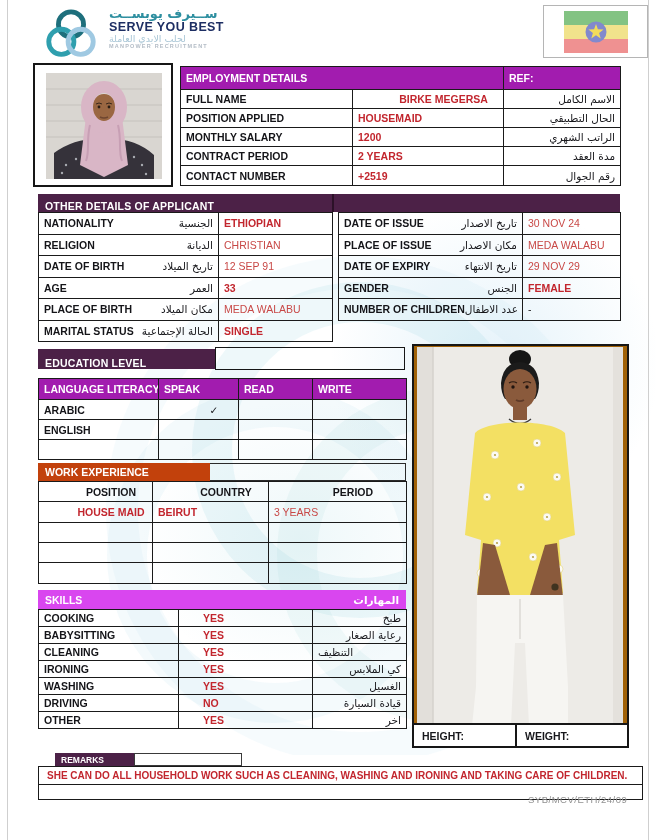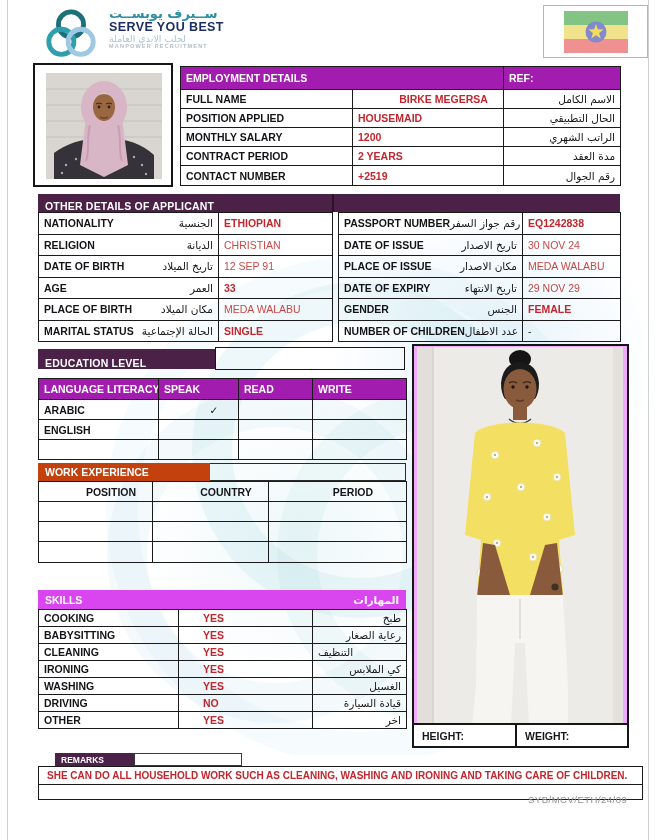--- a/index.html
+++ b/index.html
@@ -25,21 +25,21 @@
   .logo-text{display:flex;flex-direction:column;line-height:1.05;}
   .logo-ar{color:#2e8fa0;font-size:13px;font-weight:bold;direction:rtl;text-align:left;font-family:"DejaVu Sans",sans-serif;}
   .logo-en{color:#1d2e63;font-size:12.5px;font-weight:bold;letter-spacing:.4px;}
   .logo-tag-ar{color:#a9c6d6;font-size:9.5px;direction:rtl;text-align:left;font-family:"DejaVu Sans",sans-serif;}
   .logo-tag-en{color:#b3bcc6;font-size:5.5px;letter-spacing:1.2px;font-weight:bold;}
   .flag-box{position:absolute;left:543px;top:5px;width:105px;height:53px;border:1px solid #b5b5b5;
             display:flex;align-items:center;justify-content:center;background:#fff;box-sizing:border-box;}
   
   .portrait-box{position:absolute;left:33px;top:63px;width:140px;height:124px;border:2px solid #161616;background:#fff;box-sizing:border-box;}
   
-  .photo-panel{position:absolute;left:412px;top:344px;width:217px;height:404px;border:2px solid #161616;background:#f0abfc;box-sizing:border-box;}
+  .photo-panel{position:absolute;left:412px;top:344px;width:217px;height:404px;border:2px solid #161616;background:#a16207;box-sizing:border-box;}
   .hw-row{position:absolute;left:0;right:0;bottom:0;height:21px;border-top:2px solid #161616;display:flex;background:#fff;}
   .hw-cell{display:flex;align-items:center;padding-left:8px;font-weight:bold;font-size:10.5px;box-sizing:border-box;}
   .hw-c1{width:103px;border-right:2px solid #161616;}
   .edu-box{position:absolute;left:215px;top:347px;width:190px;height:23px;border:1.6px solid #161616;box-sizing:border-box;font-size:10.5px;padding:2px 5px;}
   .we-header{position:absolute;left:38px;top:463px;width:368px;height:18px;display:flex;box-sizing:border-box;}
   .we-h-p{width:172px;background:#c2410c;color:#fff;font-weight:bold;font-size:10.5px;display:flex;align-items:center;padding-left:7px;box-sizing:border-box;}
   .we-h-w{flex:1;border:1.2px solid #2a2a2a;border-left:none;box-sizing:border-box;}
   .skills-hdr{position:absolute;left:38px;top:590px;width:368px;height:19px;background:#d946ef;color:#fff;
               display:flex;justify-content:space-between;align-items:center;padding:0 7px;box-sizing:border-box;
               font-weight:bold;font-size:10.5px;}
@@ -231,29 +231,20 @@
         </tr>
   </tbody>
     </table>
 
   <table style="left:338px;top:212px;width:282px;">
     <colgroup>
         <col style="width:184px">
         <col style="width:98px">
       </colgroup>
     <tbody>
-        <tr style="height:21.5px">
-          <td>
-            <div class="flexcell">
-              <span class="lbl">PASSPORT NUMBER</span>
-              <span class="ar">رقم جواز السفر</span>
-            </div>
-          </td>
-      <td class="v">EQ1242838</td>
-        </tr>
     <tr style="height:21.5px">
           <td>
             <div class="flexcell">
               <span class="lbl">DATE OF ISSUE</span>
               <span class="ar">تاريخ الاصدار</span>
             </div>
           </td>
       <td class="vn">30 NOV 24</td>
         </tr>
     <tr style="height:21.5px">
@@ -341,20 +332,25 @@
     <colgroup>
         <col style="width:114px">
         <col style="width:116px">
         <col style="width:138px">
       </colgroup>
     <tbody>
         <tr style="height:20px">
       <td class="lbl ctr">POSITION</td>
       <td class="lbl ctr">COUNTRY</td>
       <td class="lbl ctr">PERIOD</td>
+    </tr>
+    <tr style="height:21px">
+      <td class="v ctr">HOUSE MAID</td>
+      <td class="v">BEIRUT</td>
+      <td class="vn">3 YEARS</td>
     </tr>
     <tr style="height:20px">
       <td></td>
       <td></td>
       <td></td>
     </tr>
     <tr style="height:20px">
       <td></td>
       <td></td>
       <td></td>

